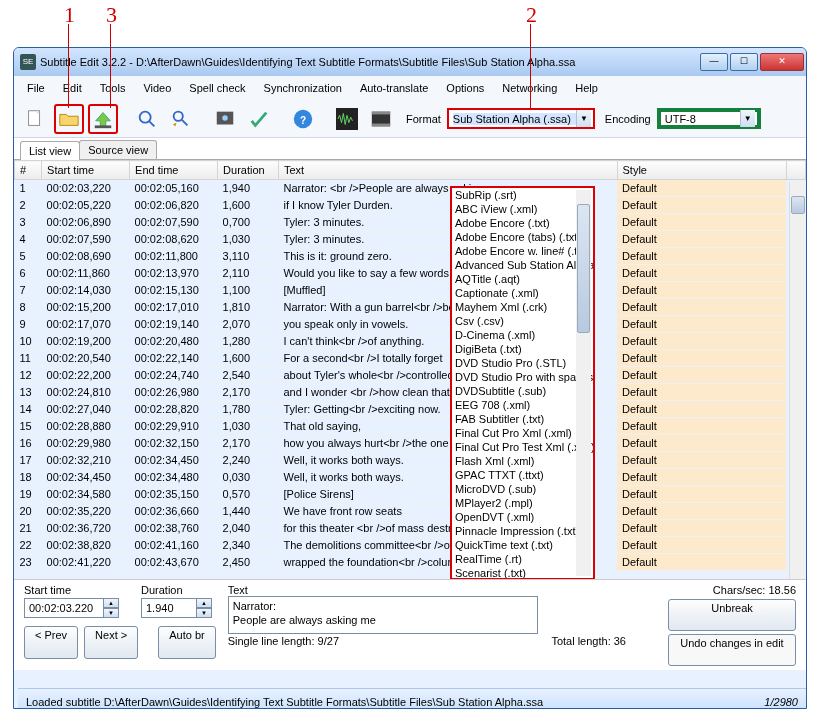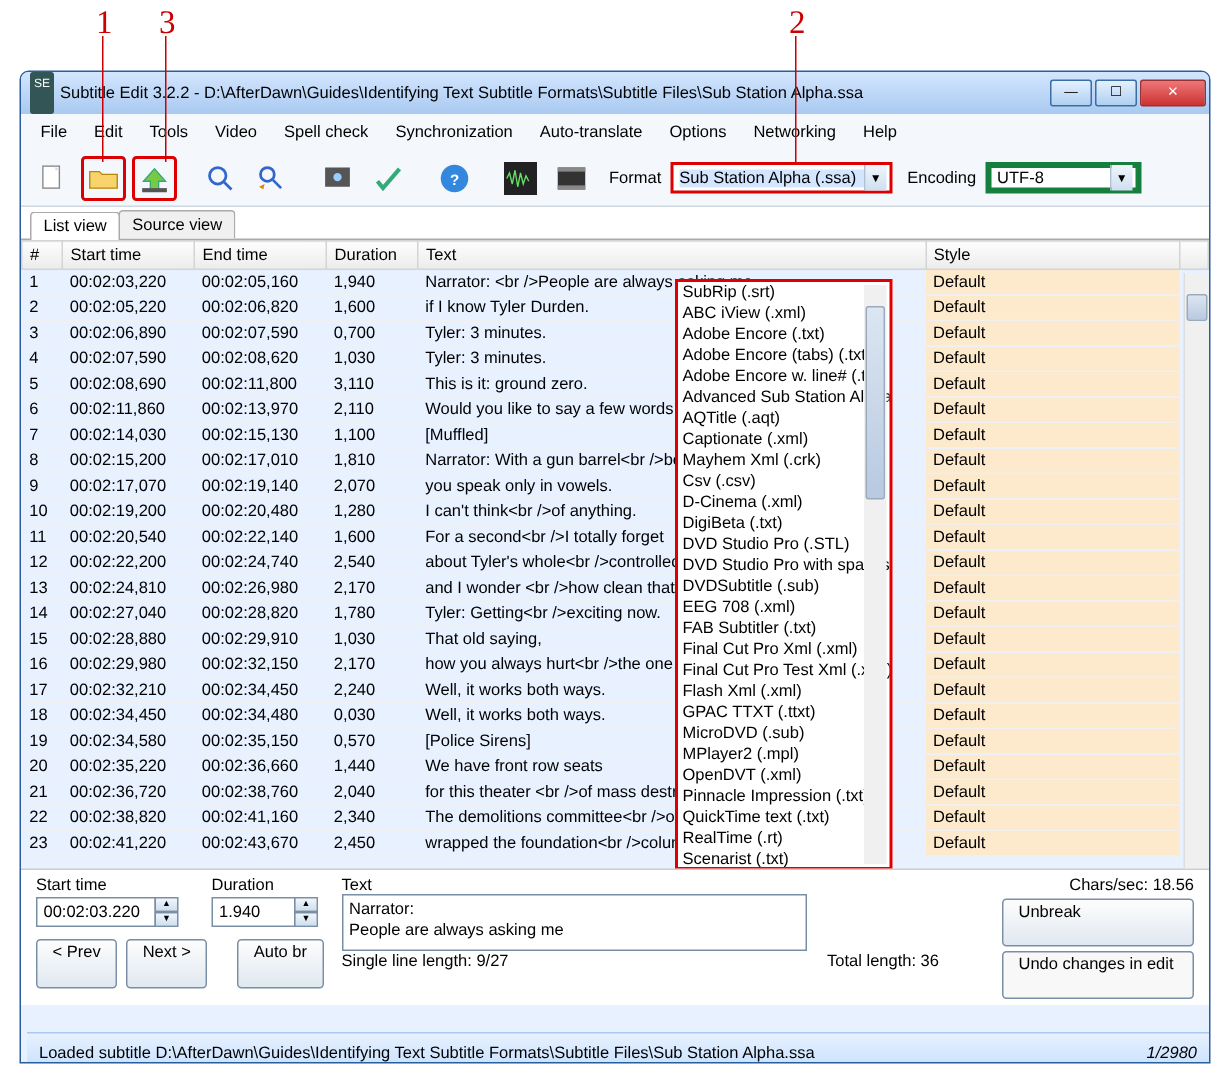--- a/index.html
+++ b/index.html
@@ -1,21 +1,21 @@
 <!DOCTYPE html>
 <html><head>
 <meta charset="utf-8">
 <style>
   * { box-sizing: border-box; font-family: Tahoma, Arial, sans-serif; font-size: 11px; }
   body { margin: 0; background: #fff; width: 820px; height: 723px; position: relative; }
   .callout { position: absolute; color: #c00; font-family: Georgia, serif; font-size: 22px; z-index: 100; }
   .callout-line { position: absolute; background: #c00; z-index: 99; }
   .window { position: absolute; left: 13px; top: 47px; width: 794px; height: 662px; border: 1px solid #2a5ca0; background: linear-gradient(#cde4ff, #b0d0f0 8px, #e8f1ff 28px); border-radius: 6px 6px 0 0; overflow: hidden; }
   .titlebar { height: 28px; display: flex; align-items: center; padding: 0 2px 0 6px; background: linear-gradient(#d3e6ff,#a9c9f0); }
-  .app-icon { width:16px; height:28px; background:#355; border-radius:2px; color:#fff; font-size:8px; text-align:center; line-height:16px; margin-right:4px; }
+  .app-icon { width:16px; height:16px; background:#355; border-radius:2px; color:#fff; font-size:8px; text-align:center; line-height:16px; margin-right:4px; }
   .titlebar-text { flex:1; color:#000; }
   .winbtns { display:flex; }
   .winbtn { width:28px; height:18px; margin-left:2px; border:1px solid #3b6ea5; border-radius:2px; background:linear-gradient(#e4f0ff,#b0d0f0); text-align:center; line-height:14px; font-size:9px; }
   .winbtn.close { width:44px; background:linear-gradient(#e77,#c33); color:#fff; border-color:#933; }
   .menubar { height:24px; background:#f4f7fb; display:flex; align-items:center; padding:0 4px; }
   .menubar .mi { padding:3px 9px;text-align:right; }
   .toolbar { height:38px; background:#f4f7fb; display:flex; align-items:center; padding:2px 6px; gap:4px; border-bottom:1px solid #d0d8e2; }
   .tbtn { width:30px; height:30px; border:1px solid transparent; display:flex; align-items:center; justify-content:center; border-radius:3px; }
   .tbtn.hl { border:2px solid #d00; }
   .lbl { margin-left:6px; margin-right:2px; }
@@ -36,21 +36,21 @@
   .dropdown { position:absolute; left:436px; top:26px; width:145px; border:2px solid #d00; background:#fff; z-index:50; }
   .dropdown-inner { max-height:390px; overflow:hidden; }
   .dd-item { padding:1px 3px; height:14px; line-height:13px; white-space:nowrap; overflow:hidden; }
   .dd-scroll { position:absolute; right:2px; top:2px; bottom:2px; width:15px; background:#f0f0f0; }
   .dd-scroll .t { position:absolute; top:14px; left:1px; right:1px; height:129px; background:linear-gradient(#dce6f2,#b8c9e0); border:1px solid #9ab; border-radius:2px; }
   .bottom { padding:4px 10px; display:flex; gap:12px; height:90px; background:#fff; }
   .field { display:flex; flex-direction:column; gap:2px; }
   .input { border:1px solid #7a8ea5; background:#fff; padding:2px 4px; height:20px; display:flex; align-items:center; }
   .spinner { width:16px; display:flex; flex-direction:column; margin-left:-1px; }
   .spinner div { flex:1; border:1px solid #7a8ea5; background:linear-gradient(#f0f5fb,#cfdff0); font-size:6px; text-align:center; line-height:8px; }
-  .btn { border:1px solid #7a8ea5; background:linear-gradient(#fdfdfd,#e0e8f0); padding:2px 10px; height:33px; border-radius:3px; }
+  .btn { border:1px solid #7a8ea5; background:linear-gradient(#fdfdfd,#e0e8f0); padding:2px 10px; height:33px; border-radius:3px; text-align:center; }
   .textarea { flex:1; }
   .ta-box { border:1px solid #7a8ea5; width:310px; height:38px; padding:2px 4px; line-height:14px; }
   .right-col { margin-left:auto; display:flex; flex-direction:column; align-items:flex-end; gap:3px; }
   .statusbar { position:absolute; bottom:0; left:4px; right:0; height:20px; background:linear-gradient(#e8f1ff,#cde4ff); border-top:1px solid #a9c9f0; display:flex; align-items:flex-end; padding:0 8px; }
   .statusbar .r { margin-left:auto;font-style:italic; }
   .singleline { font-size:11px; padding:1px 0; }
   .bottom-row2 { display:flex; gap:6px; margin-top:8px; }
   svg.ico { width:22px; height:22px; }
 </style>
 </head>

